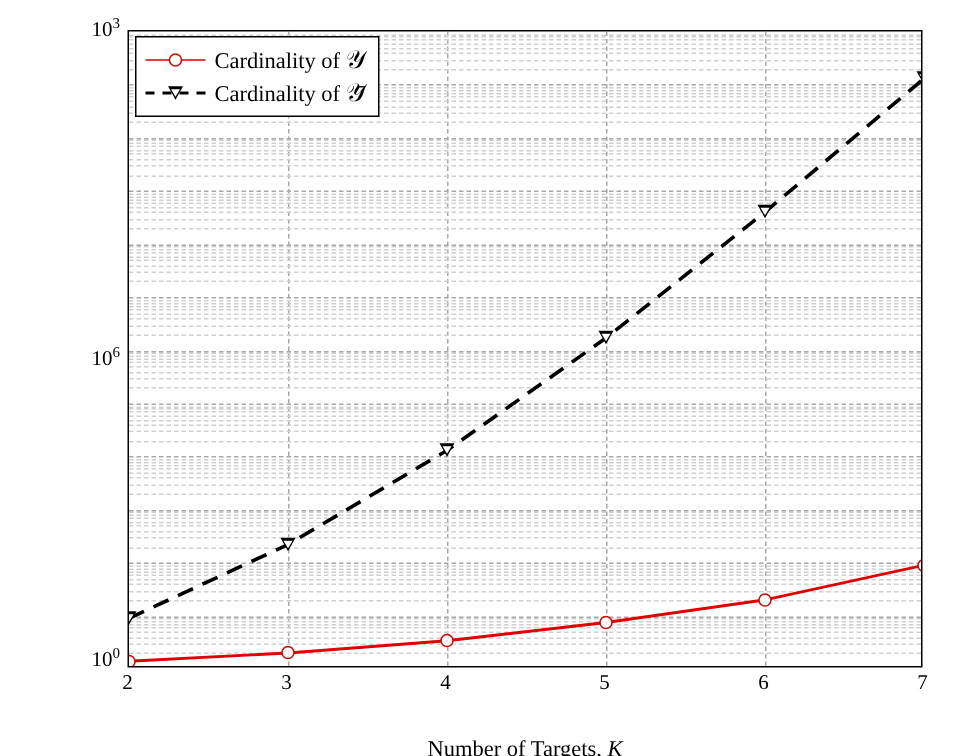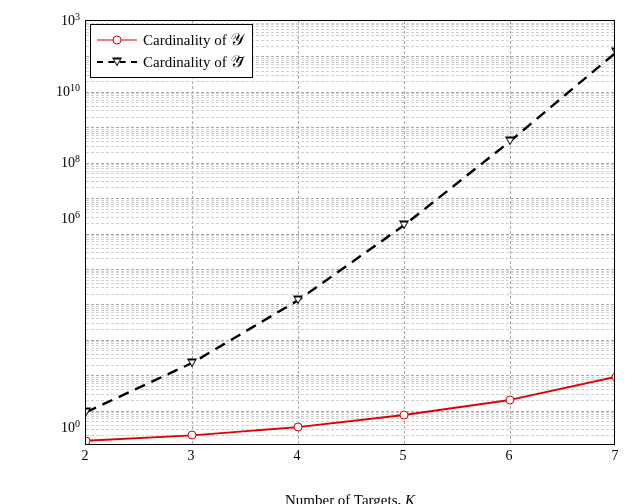--- a/index.html
+++ b/index.html
@@ -198,24 +198,22 @@
     <span>Number of Targets, </span><span class="kital">K</span>
   </div>
 
   <div class="xtick-label" style="left:85px">2</div>
   <div class="xtick-label" style="left:191px">3</div>
   <div class="xtick-label" style="left:297px">4</div>
   <div class="xtick-label" style="left:403px">5</div>
   <div class="xtick-label" style="left:509px">6</div>
   <div class="xtick-label" style="left:615px">7</div>
 
-  <div class="ytick-label" style="top:427px">10<sup>0</sup></div>
-  <div class="ytick-label" style="top:218px">10<sup>6</sup></div>
-  <div class="ytick-label" style="top:161.7px">10<sup>8</sup></div>
-  <div class="ytick-label" style="top:90.8px">10<sup>10</sup></div>
+  <div class="ytick-label" style="top:440px">10<sup>0</sup></div>
+  <div class="ytick-label" style="top:239px">10<sup>6</sup></div>
   <div class="ytick-label" style="top:20px">10<sup>3</sup></div>
 
   <div class="plot-frame" id="plot">
 
     <div class="gridline-v" style="left: 106px;"></div>
       <div class="gridline-v" style="left: 212px;"></div>
       <div class="gridline-v" style="left: 318px;"></div>
       <div class="gridline-v" style="left: 424px;"></div>
       <div class="gridline-h" style="top: 414.339px;"></div>
       <div class="gridline-h" style="top: 408.102px;"></div>

